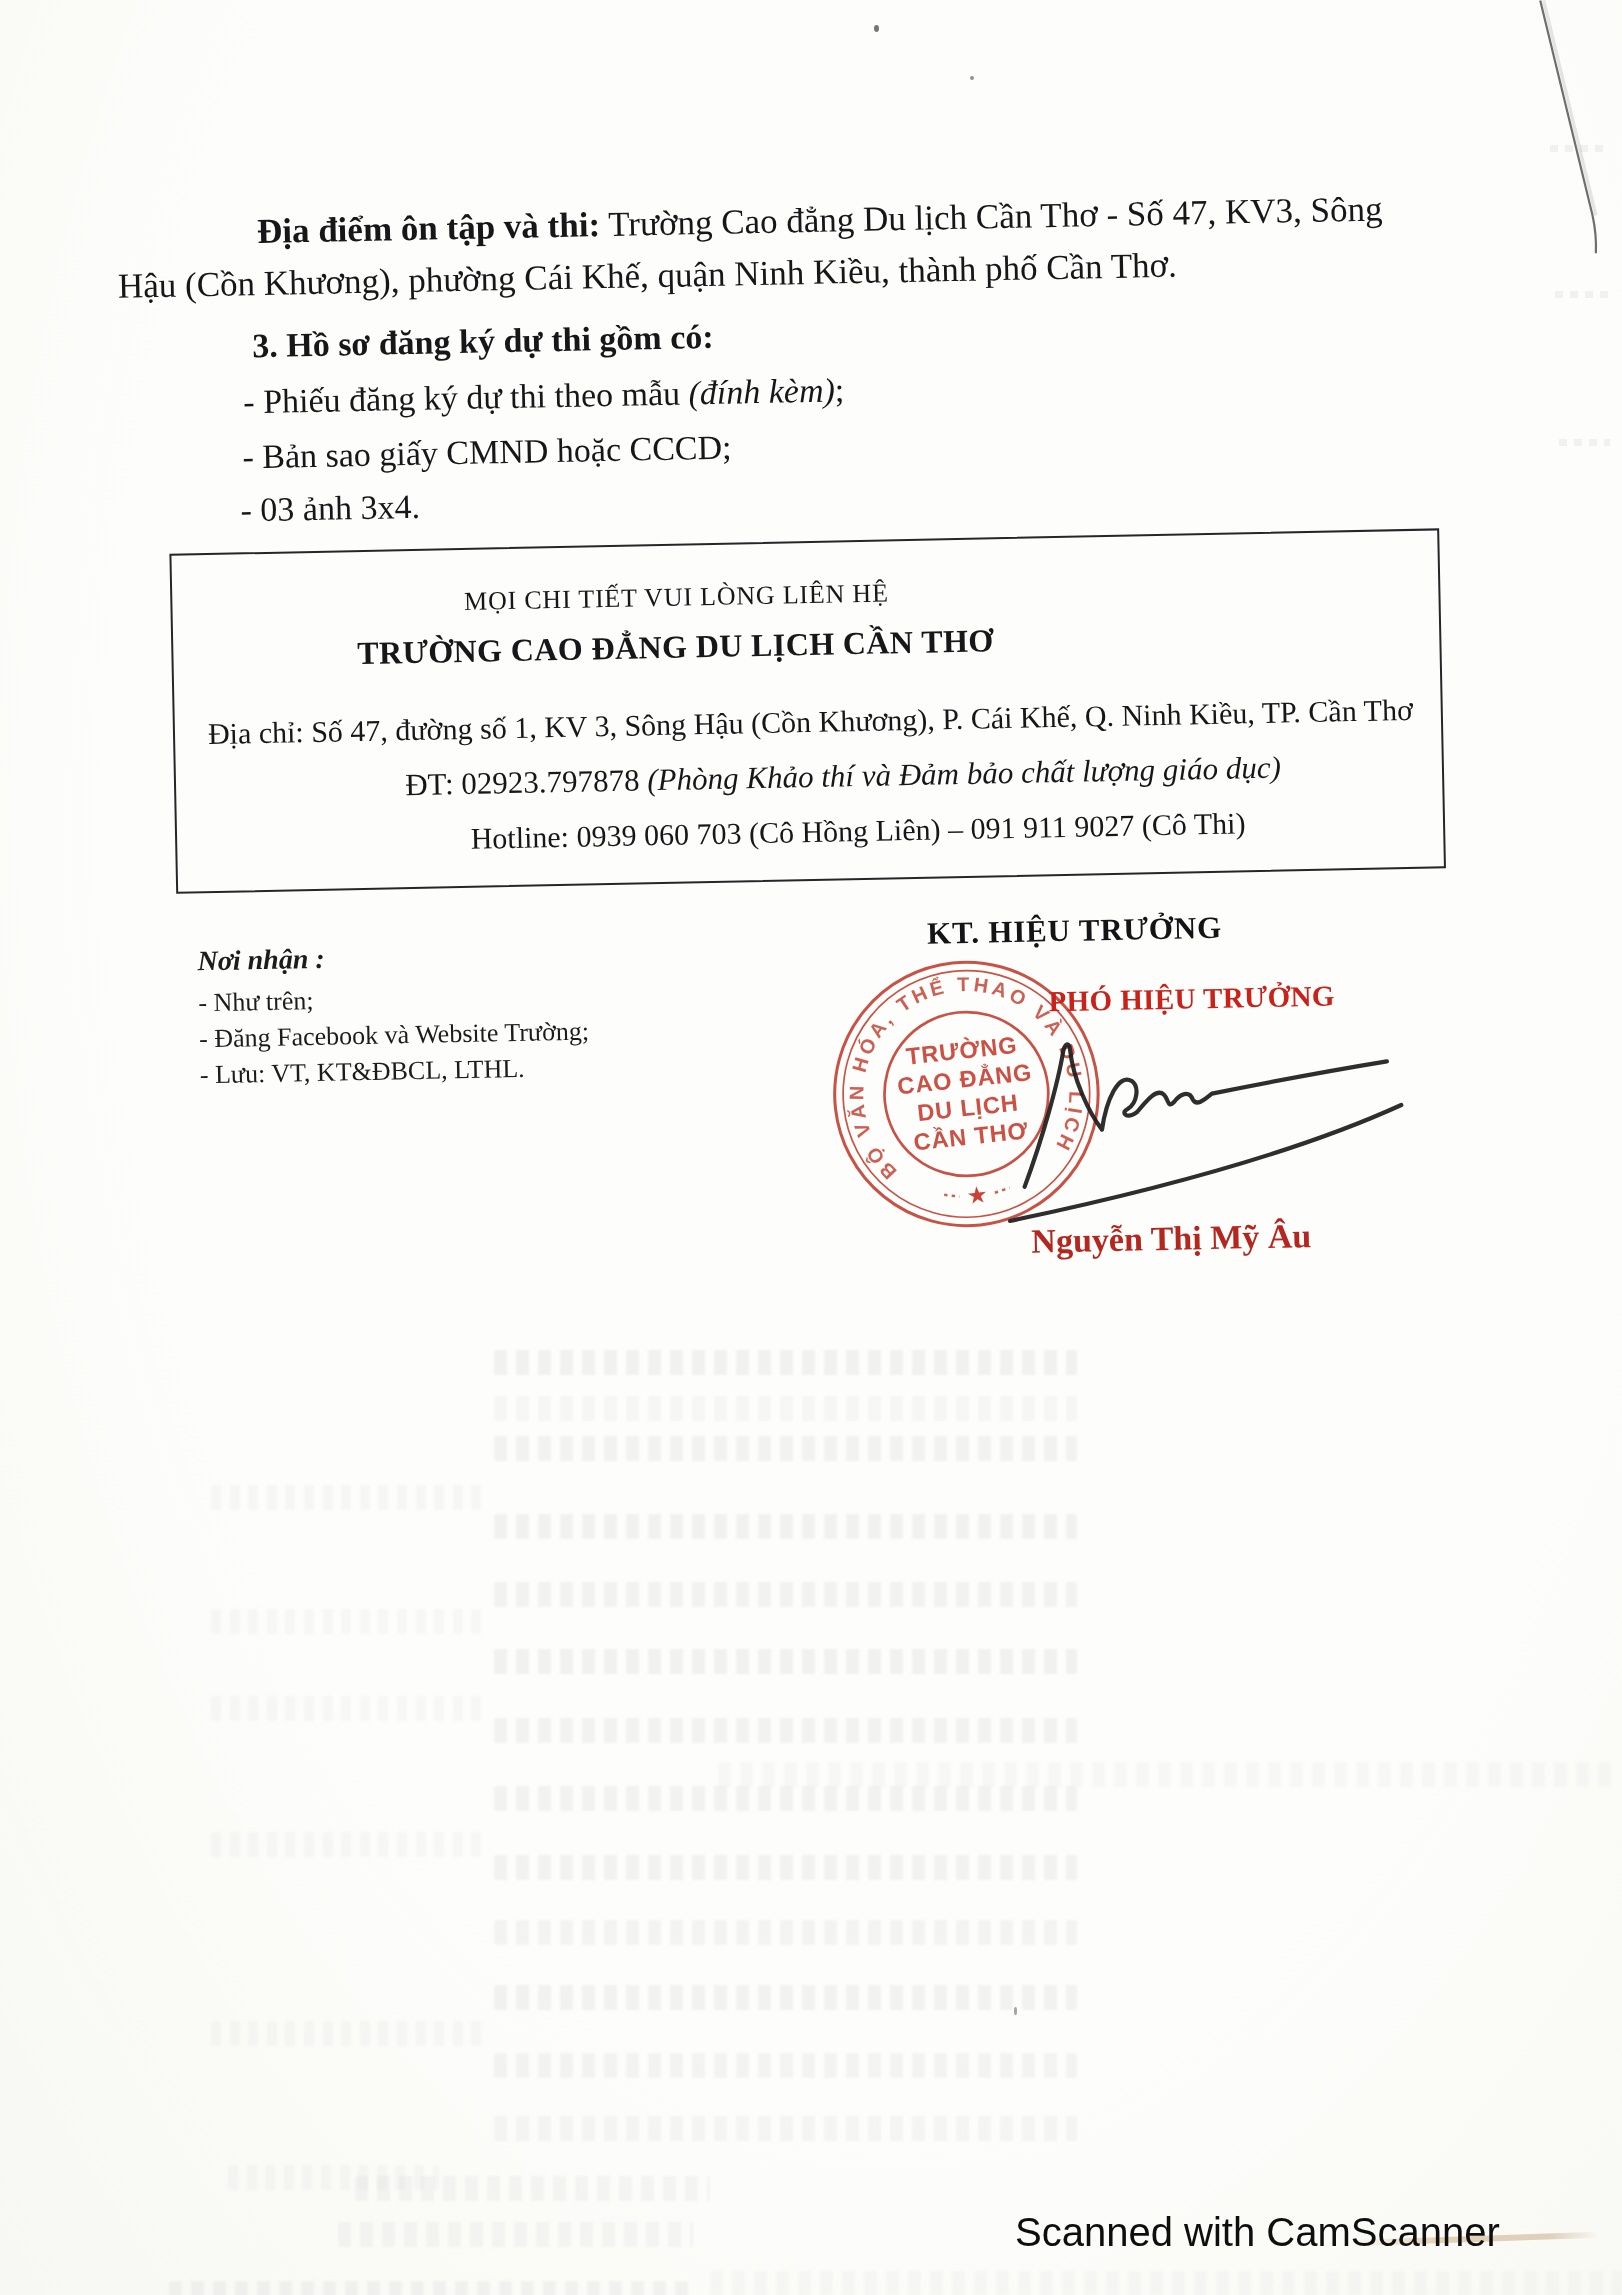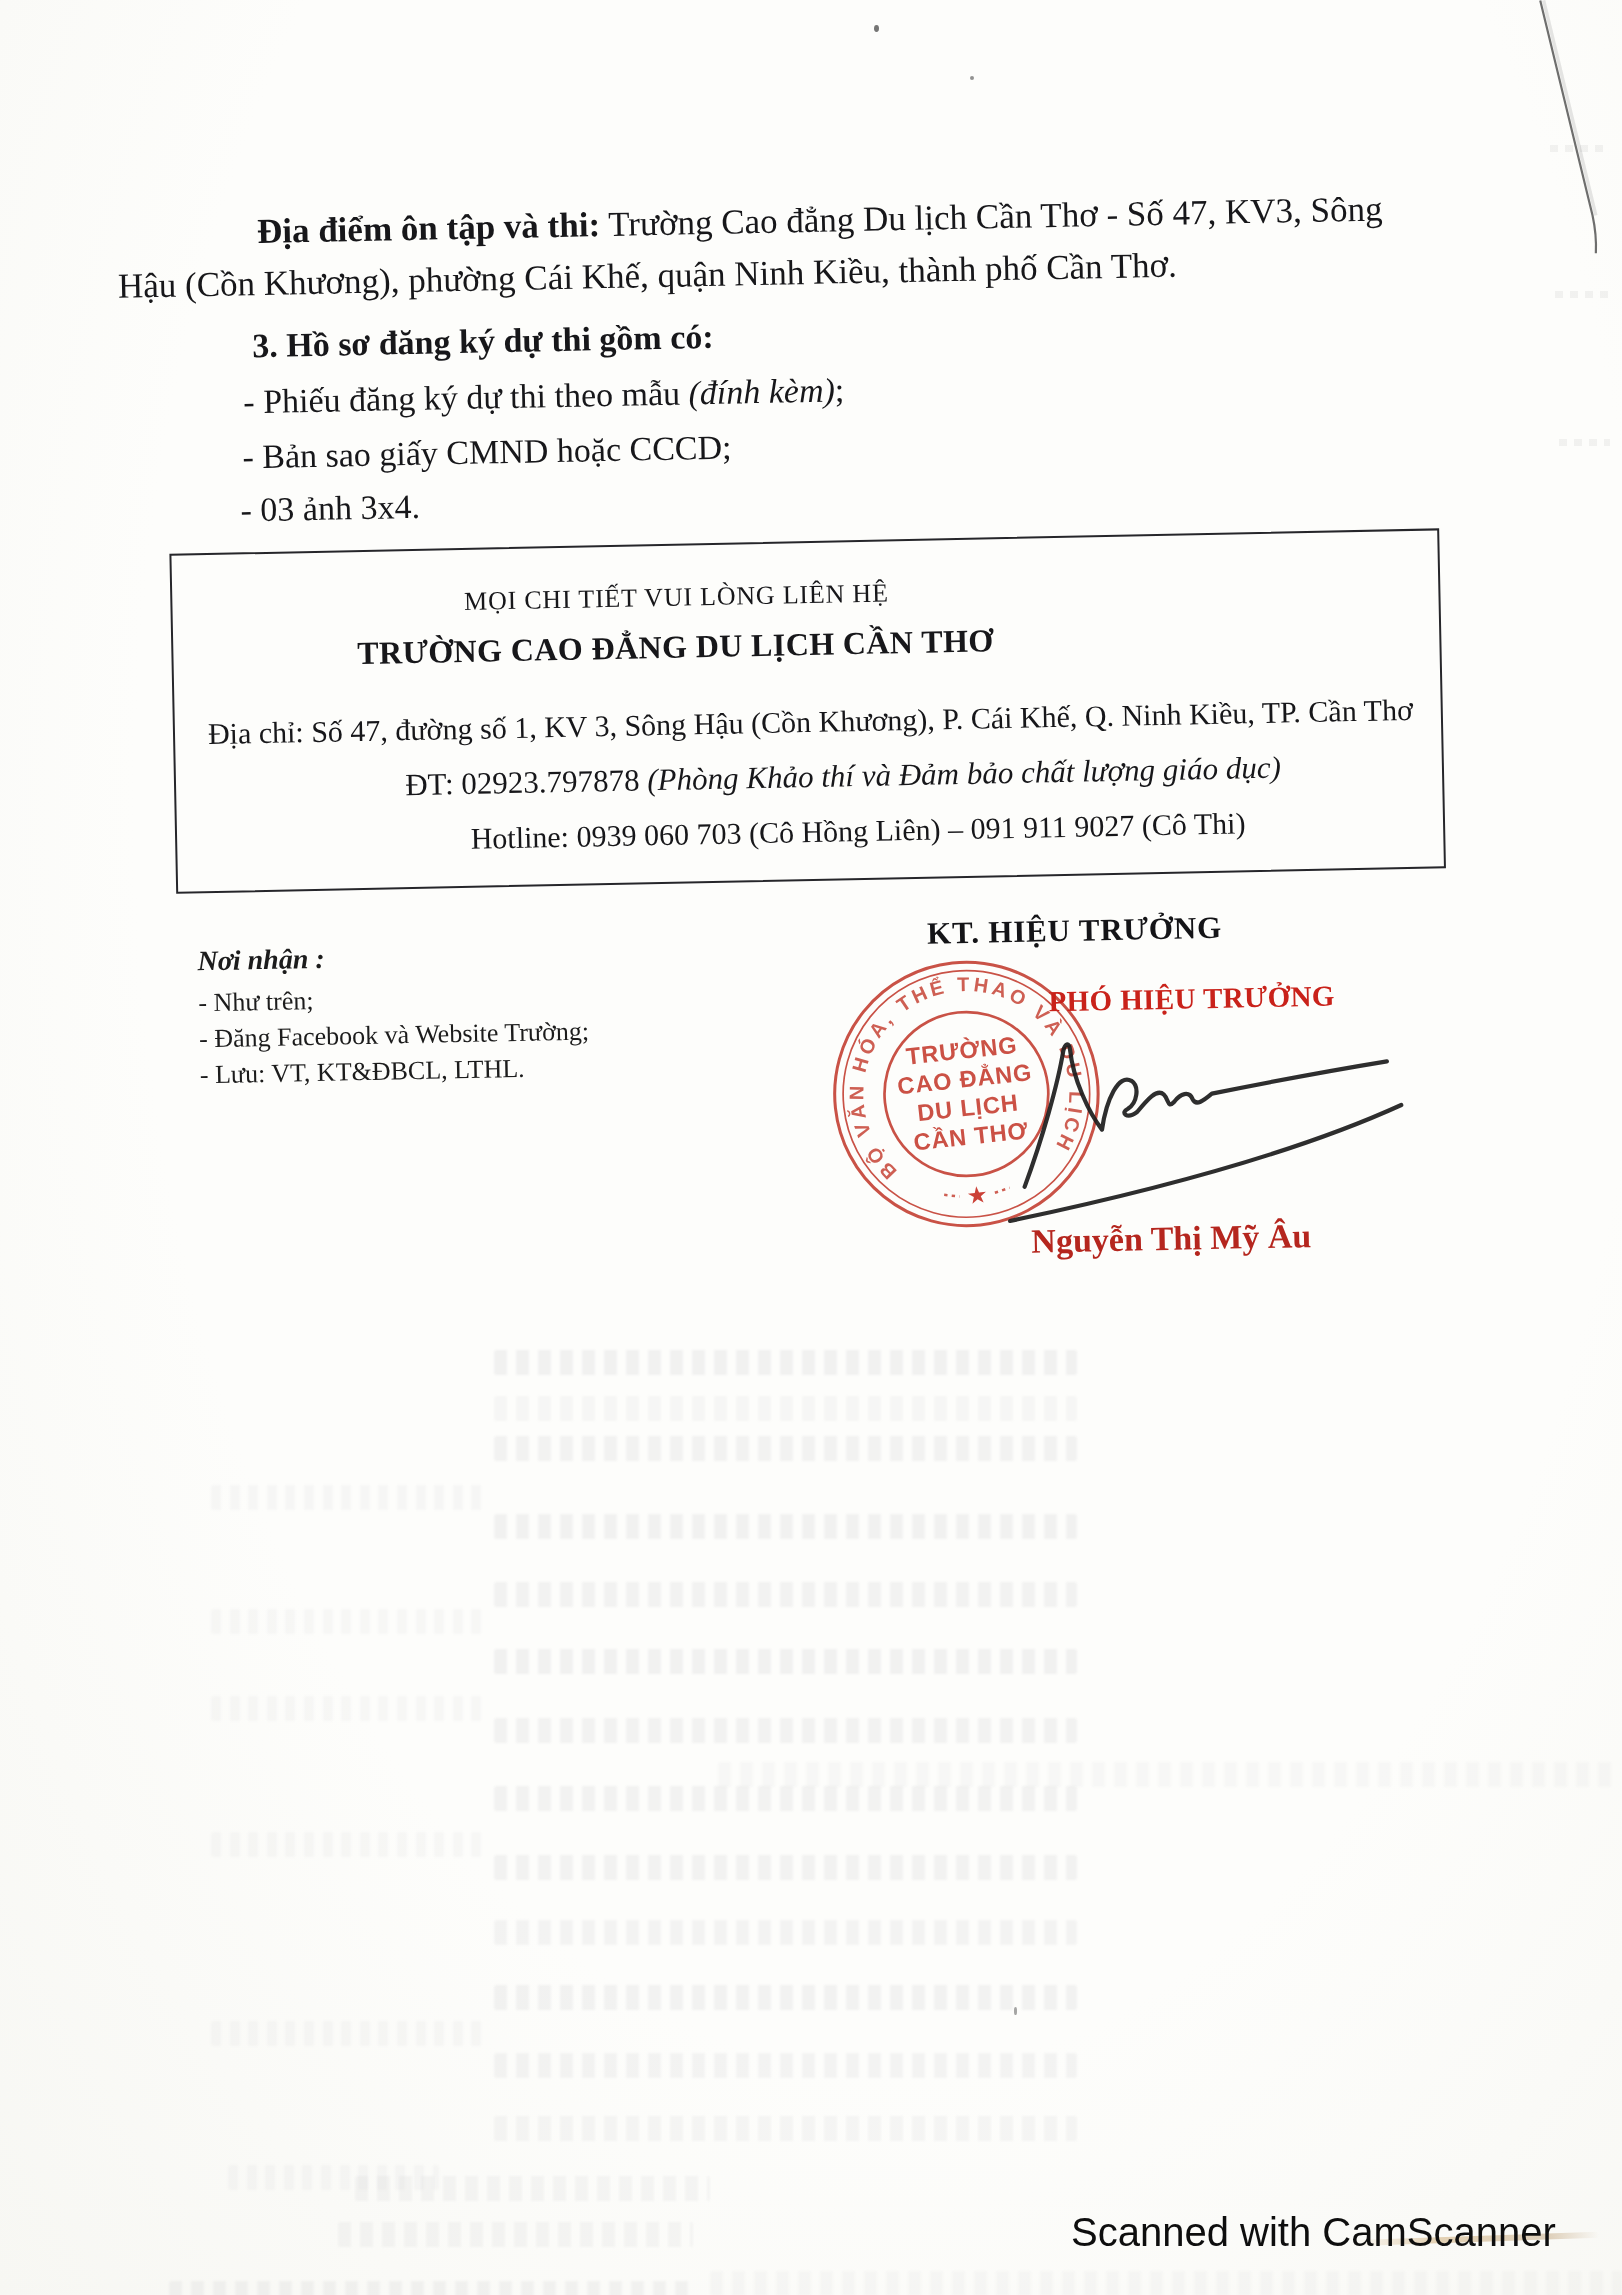--- a/index.html
+++ b/index.html
@@ -146,16 +146,16 @@
   <div class="speck" style="left:874px;top:25px;width:5px;height:6.8px;opacity:.7;"></div>
   <div class="speck" style="left:970px;top:76px;width:4.2px;height:4.2px;opacity:.55;"></div>
   <div class="speck" style="left:1014px;top:2007px;width:3.4px;height:7.6px;opacity:.45;"></div>
 
   <div class="edge-dash" style="left:1550px;top:145px;width:59px;"></div>
   <div class="edge-dash" style="left:1555px;top:291px;width:55px;"></div>
   <div class="edge-dash" style="left:1559px;top:439px;width:51px;"></div>
 
   <div class="tan-streak" style="left:1350px;top:2236px;width:249px;"></div>
 
-  <div class="abs camscan" style="left:1071px;top:2210px;">Scanned with CamScanner</div>
+  <div class="abs camscan" style="left:1015px;top:2210px;">Scanned with CamScanner</div>
 
 </div>
 
 
 </body></html>

